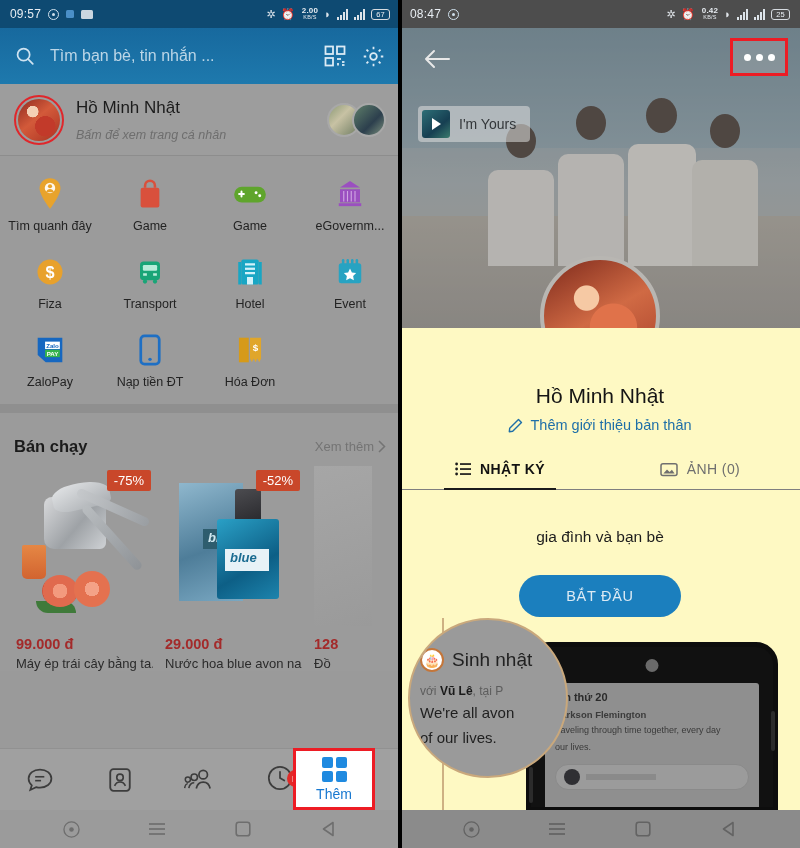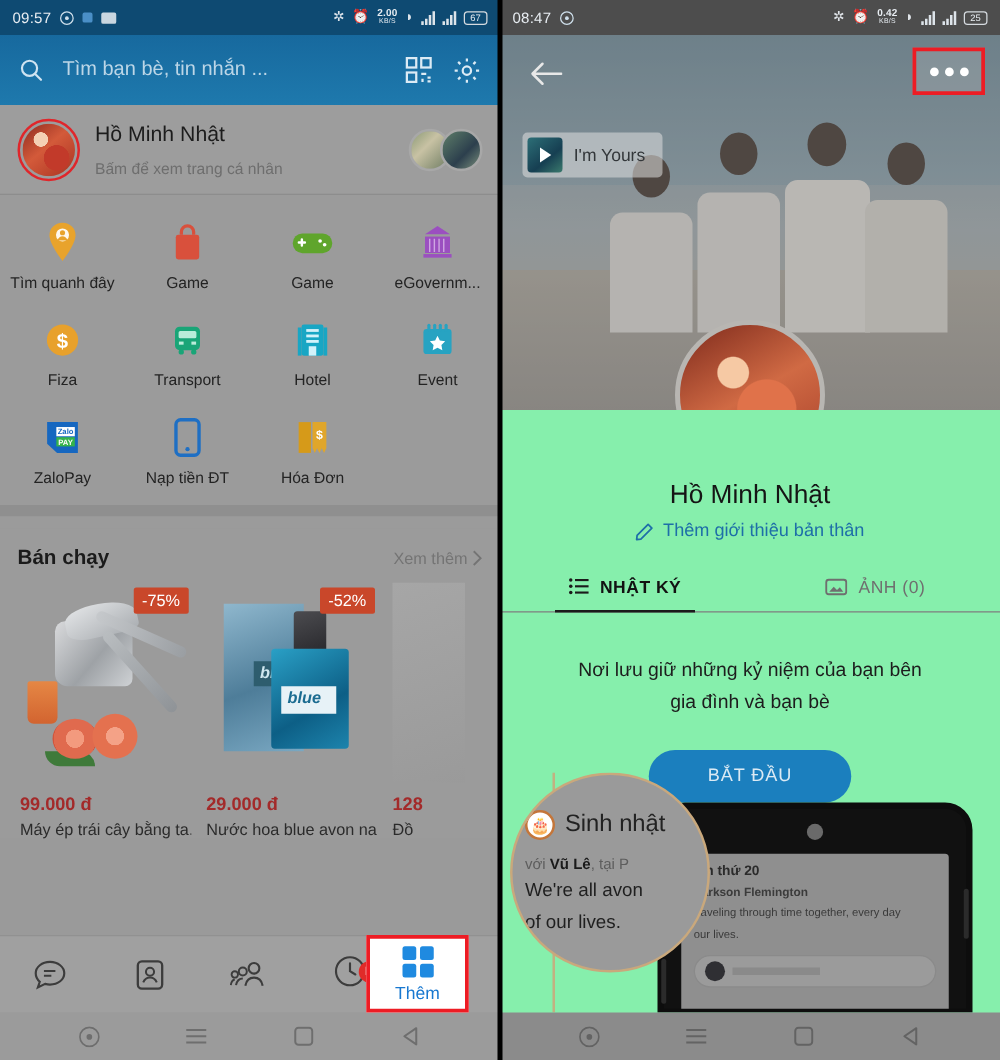--- a/index.html
+++ b/index.html
@@ -5,21 +5,21 @@
   * { margin:0; padding:0; box-sizing:border-box; }
   html,body {
     width:800px; height:848px;
     background:#000;
     font-family:"Liberation Sans", sans-serif;
     overflow:hidden;
   }
   .screens { display:flex; width:800px; height:848px; }
   .phone { position:relative; width:400px; height:848px; overflow:hidden; }
   .phone.left  { background:#9a9a9a; }
-  .phone.right { background:#86efac; }
+  .phone.right { background:#fef9c3; }
   .divider { position:absolute; left:398px; top:0; width:4px; height:848px; background:#000; z-index:90; }
 
   
   .statusbar {
     height:28px; display:flex; align-items:center;
     padding:0 10px; font-size:11.5px; color:#e8edf2; letter-spacing:.2px;
   }
   .statusbar.l { background:#0e4a72; }
   .statusbar.r { background:#4d4d4d; }
   .sb-left { display:flex; align-items:center; gap:7px; }
@@ -61,21 +61,21 @@
   }
   .avatar-img {
     width:100%; height:100%; border-radius:50%;
     background:
       radial-gradient(circle at 35% 30%, #f4d0b5 0 14%, rgba(0,0,0,0) 15%),
       radial-gradient(circle at 65% 65%, #c23a2a 0 26%, rgba(0,0,0,0) 27%),
       linear-gradient(140deg,#8e2a20,#d35a3a 45%,#aa3322);
   }
   .profile-text { flex:1; min-width:0; }
   .p-name { font-size:17px; color:#1c1c1c; font-weight:400; line-height:20px; }
-  .p-sub  { font-size:12.5px; color:#6e6e6e; margin-top:10px; }
+  .p-sub  { font-size:12.5px; color:#6e6e6e; margin-top:10px;font-style:italic; }
   .story-stack { display:flex; align-items:center; flex:0 0 auto; }
   .story {
     width:34px; height:34px; border-radius:50%; border:2px solid #a8a8a8;
   }
   .story.s1 { background:linear-gradient(135deg,#8b9a76,#c8c2a4 40%,#6f7d63); margin-right:-9px; }
   .story.s2 { background:linear-gradient(135deg,#5f7f6a,#2c3f4d 60%,#7a8f7c); }
 
   
   .grid-wrap { background:#9b9b9b; padding:14px 0 10px; }
   .grid { display:grid; grid-template-columns:repeat(4,1fr); row-gap:8px; }
@@ -704,21 +704,20 @@
       <div class="rtab inactive">
         <svg width="18" height="15" viewBox="0 0 18 15">
             <rect x="1" y="1.8" width="16" height="11.6" rx="2" fill="none" stroke="#6f6f6f" stroke-width="1.5"></rect>
             <path d="M3.4 11.4l3.6-4 2.6 2.6 2.3-2.3 2.7 3.7z" fill="#6f6f6f"></path>
           </svg>
         <span class="rtab-lb">ẢNH (0)</span>
       </div>
     </div>
 
     <div class="empty-wrap">
-      <div class="empty-txt">Nơi lưu giữ những kỷ niệm của bạn bên</div>
       <div class="empty-txt">gia đình và bạn bè</div>
       <div class="start-btn">BẮT ĐẦU</div>
     </div>
 
     <div class="bcard">
       <div class="timeline-dot-line"></div>
       <div class="timeline-dot"></div>
 
       <div class="bcard-phone">
         <div class="bcard-cam"></div>

